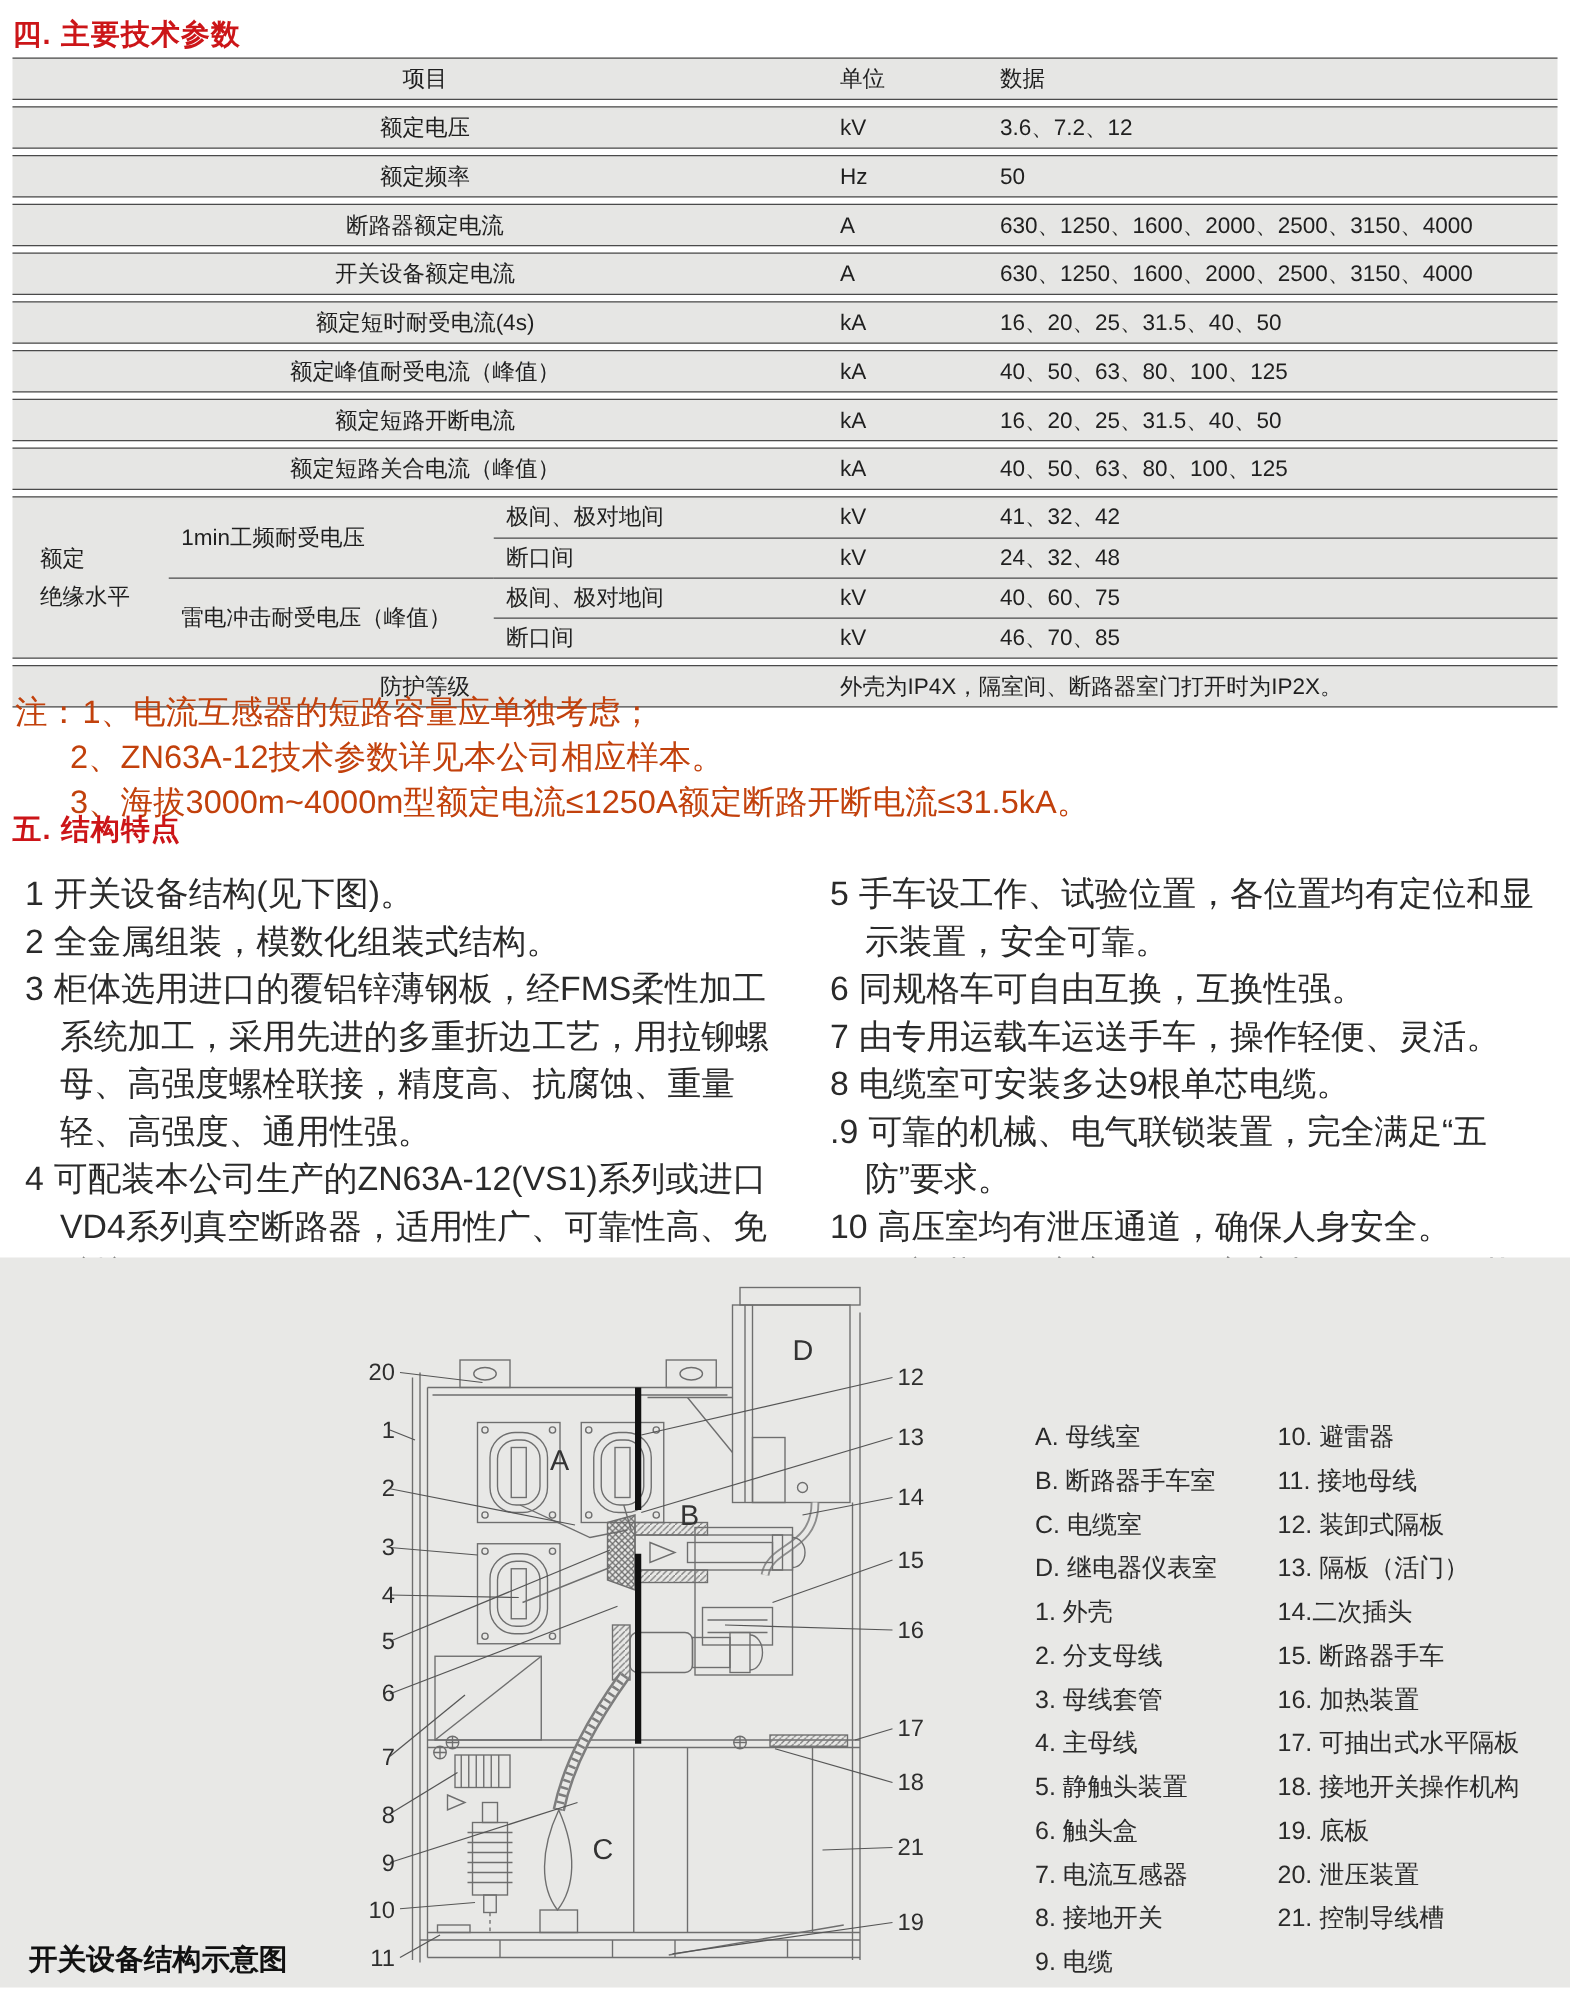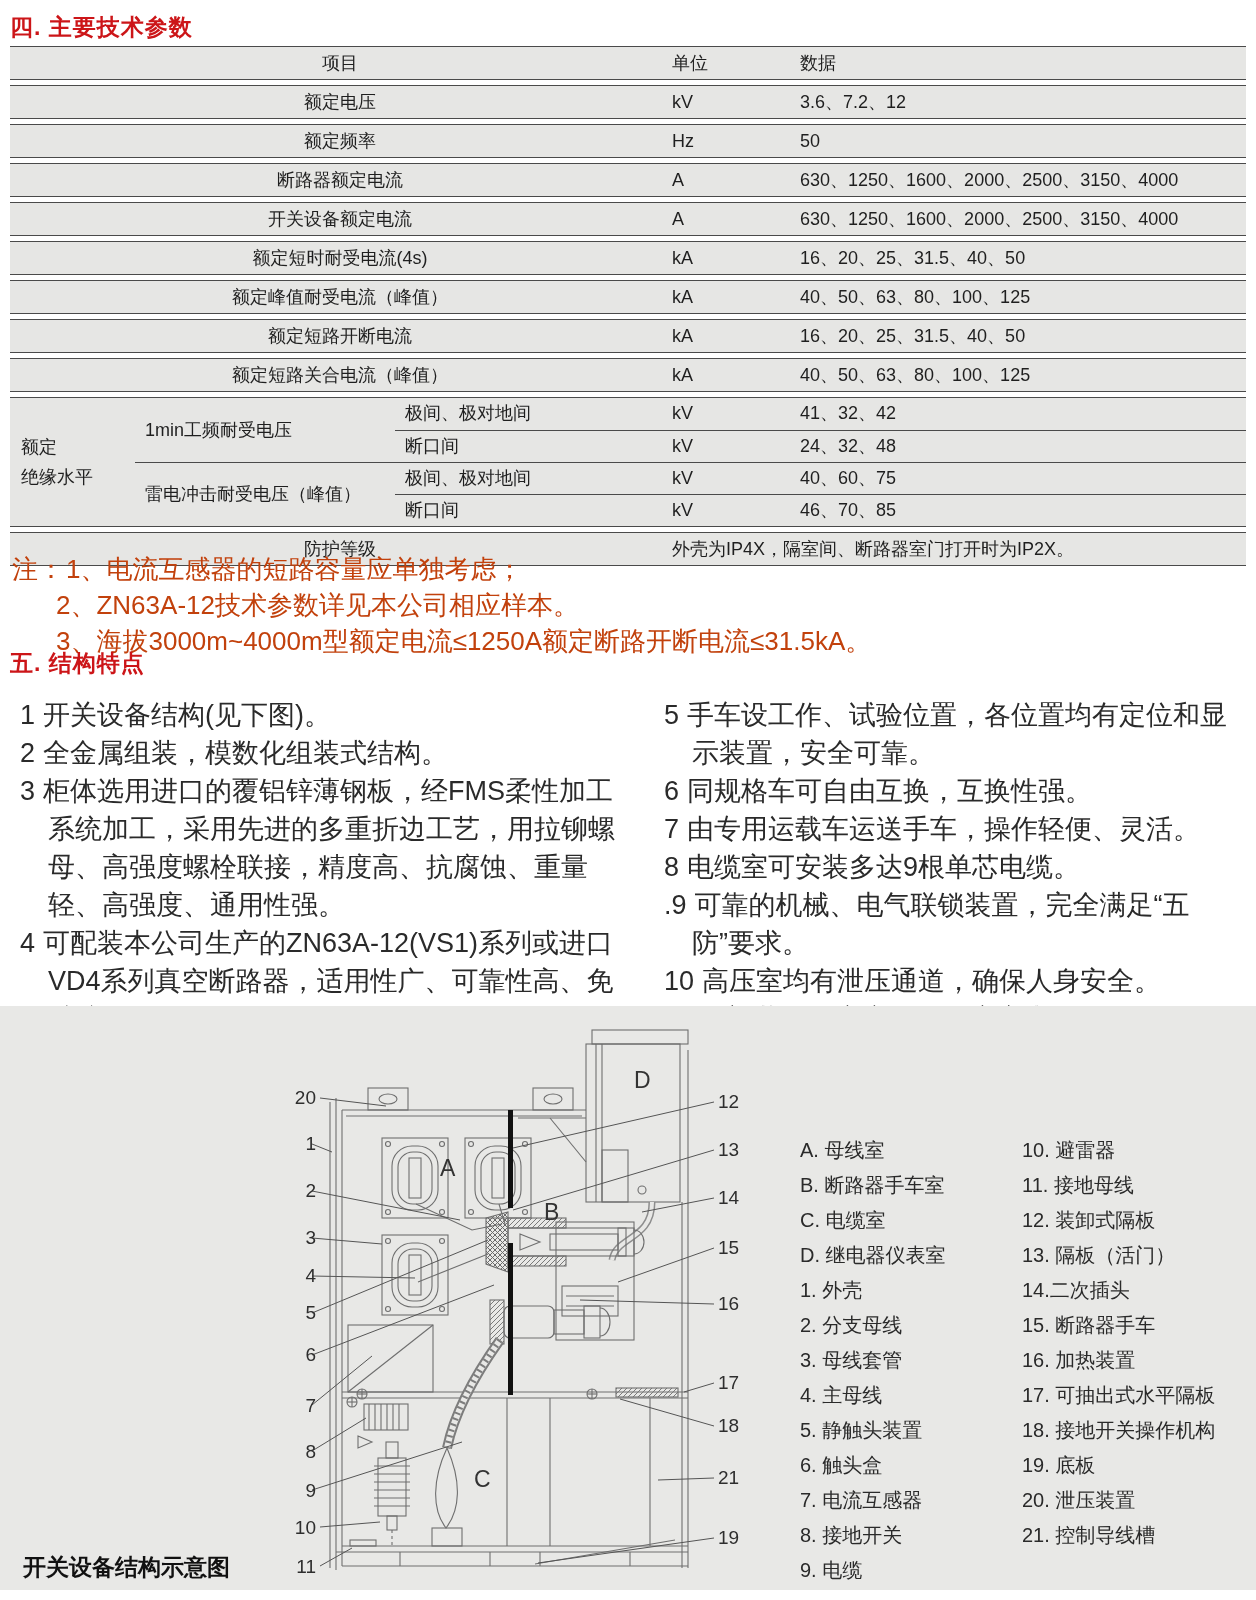--- a/index.html
+++ b/index.html
@@ -9,21 +9,21 @@
   
   .sec-head{font-size:23px;font-weight:bold;color:#cc1518;letter-spacing:1px;}
   
   .ptable{left:10px;top:46px;width:1236px;}
   .trow{display:flex;background:#e6e6e4;border-top:1px solid #4a4a4a;border-bottom:1px solid #4a4a4a;
         height:32px;line-height:32px;font-size:18px;margin-bottom:5px;white-space:nowrap;}
   .c-item{width:650px;padding-left:10px;box-sizing:border-box;text-align:center;}
   .c-unit{width:140px;padding-left:12px;box-sizing:border-box;}
   .c-data{flex:1;}
   .trow.ins{height:128px;line-height:normal;}
-  .ins-label{width:125px;padding-left:11px;box-sizing:border-box;display:flex;flex-direction:column;
+  .ins-label{width:125px;padding-left:22px;box-sizing:border-box;display:flex;flex-direction:column;
              justify-content:center;line-height:30px;}
   .ins-grid{flex:1;display:grid;grid-template-columns:260px 265px 140px 1fr;grid-template-rows:repeat(4,32px);}
   .ins-grid>div{line-height:31px;box-sizing:border-box;}
   .ig-sub1{grid-column:1;grid-row:1/3;display:flex;align-items:center;padding-left:10px;}
   .ig-sub2{grid-column:1;grid-row:3/5;display:flex;align-items:center;padding-left:10px;border-top:1px solid #4a4a4a;}
   .ig-scope{grid-column:2;padding-left:10px;}
   .ig-unit{grid-column:3;padding-left:12px;}
   .ig-data{grid-column:4;}
   .ins-grid .bt{border-top:1px solid #4a4a4a;}
   .c-prot{flex:1;padding-left:12px;}
@@ -355,21 +355,21 @@
     <text x="468" y="214">14</text>
     <text x="468" y="264">15</text>
     <text x="468" y="320">16</text>
     <text x="468" y="399">17</text>
     <text x="468" y="442">18</text>
     <text x="468" y="494">21</text>
     <text x="468" y="554">19</text>
   </g>
 </svg>
 
-<div class="abs legend" style="left:800px">
+<div class="abs legend" style="left:828px">
 
 <div class="lg">A. 母线室</div>
     <div class="lg">B. 断路器手车室</div>
     <div class="lg">C. 电缆室</div>
     <div class="lg">D. 继电器仪表室</div>
     <div class="lg">1. 外壳</div>
     <div class="lg">2. 分支母线</div>
     <div class="lg">3. 母线套管</div>
     <div class="lg">4. 主母线</div>
     <div class="lg">5. 静触头装置</div>

